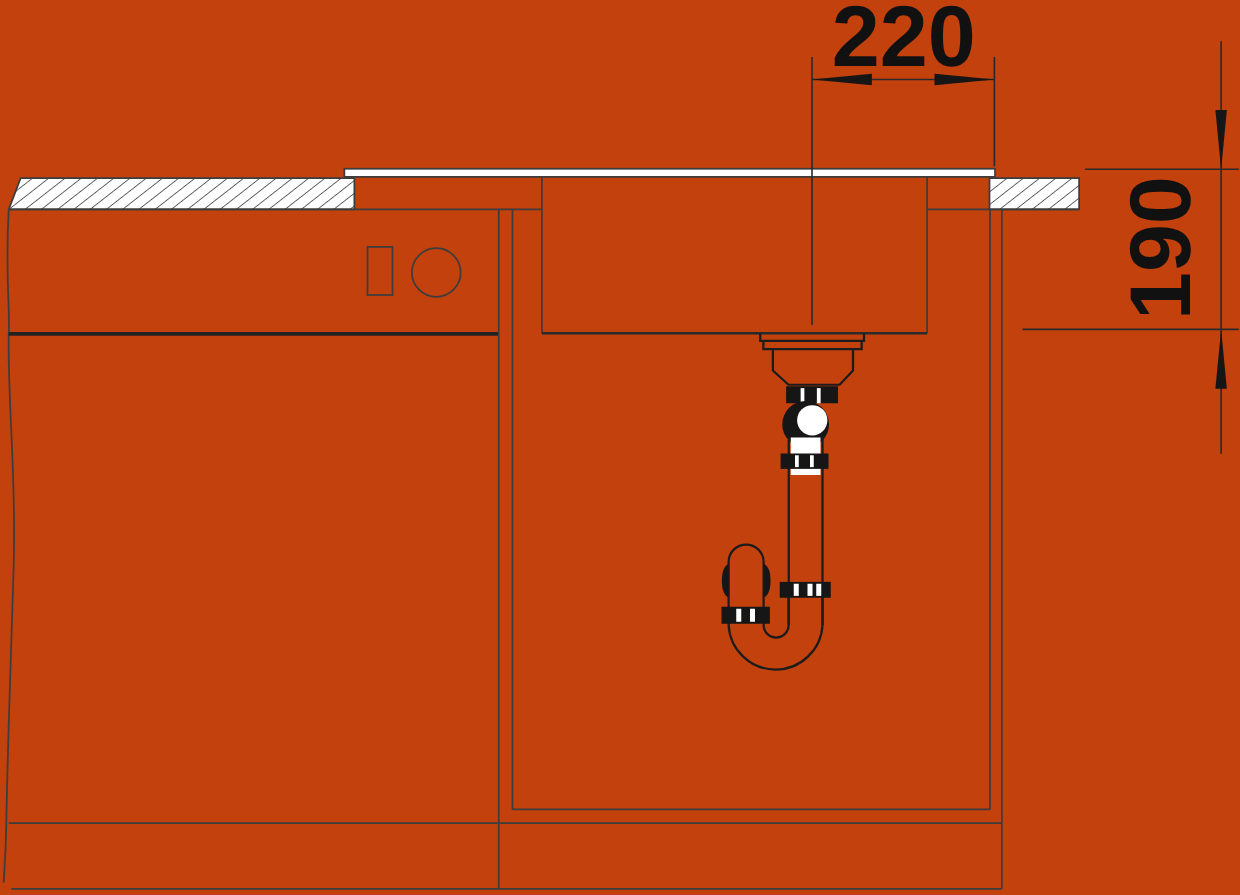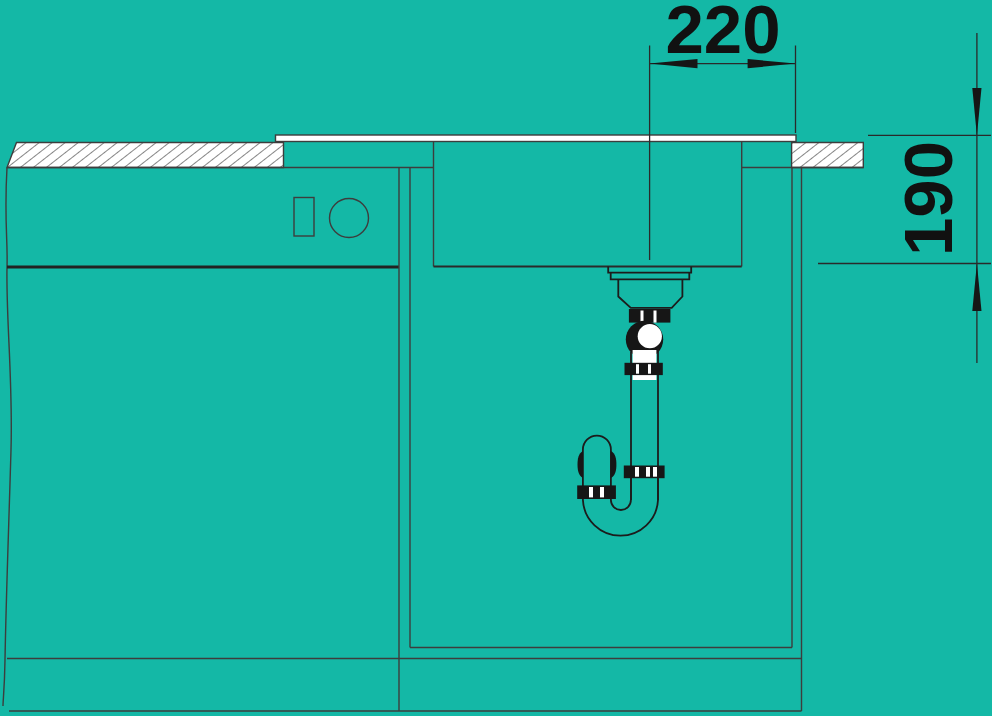--- a/index.html
+++ b/index.html
@@ -1,16 +1,16 @@
 <!DOCTYPE html>
 <html><head>
 <meta charset="utf-8">
 <style>
   html,body{margin:0;padding:0;background:#ffffff;}
-  .page{position:relative;width:992px;height:716px;background:#14b8a6;overflow:hidden;
+  .page{position:relative;width:992px;height:716px;background:#c2410c;overflow:hidden;
         font-family:"Liberation Sans", sans-serif;}
   svg{position:absolute;left:0;top:0;}
   .thin{stroke:#3d3d3d;stroke-width:1.4;fill:none;}
   .dim{stroke:#2a2a2a;stroke-width:1.3;fill:none;}
   .dark{stroke:#1c1c1c;stroke-width:1.8;fill:none;}
   .blk{fill:#161616;stroke:none;}
   .num{font-family:"Liberation Sans", sans-serif;font-weight:bold;font-size:69px;fill:#111111;}
 </style>
 </head>
 <body>

